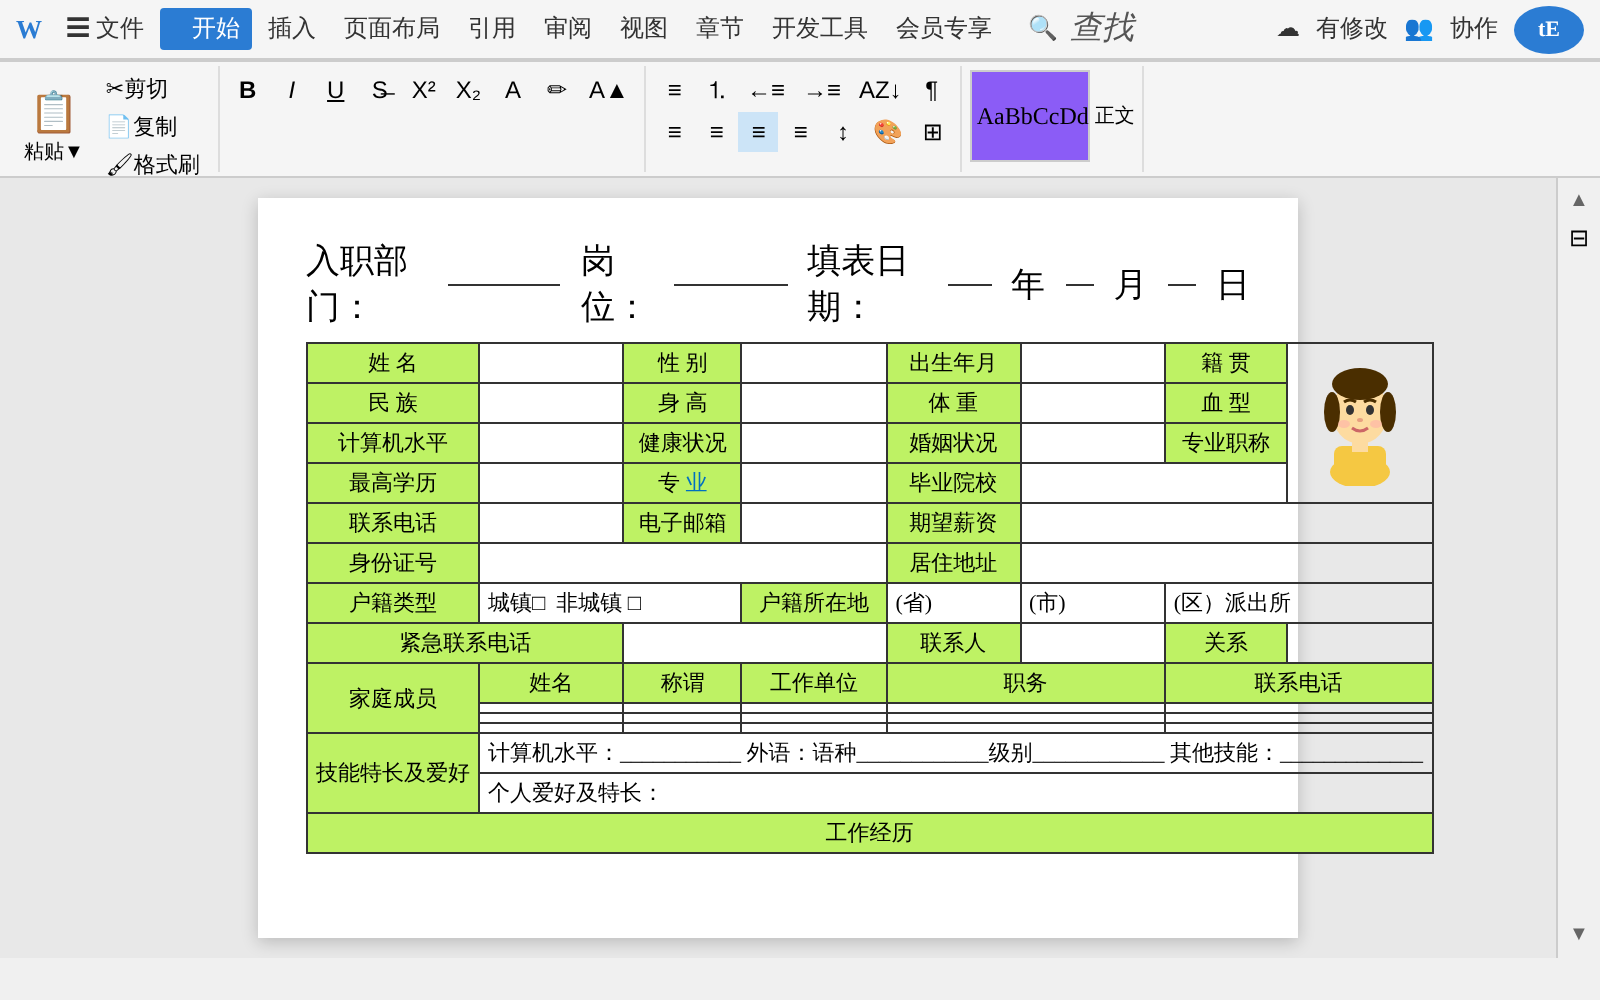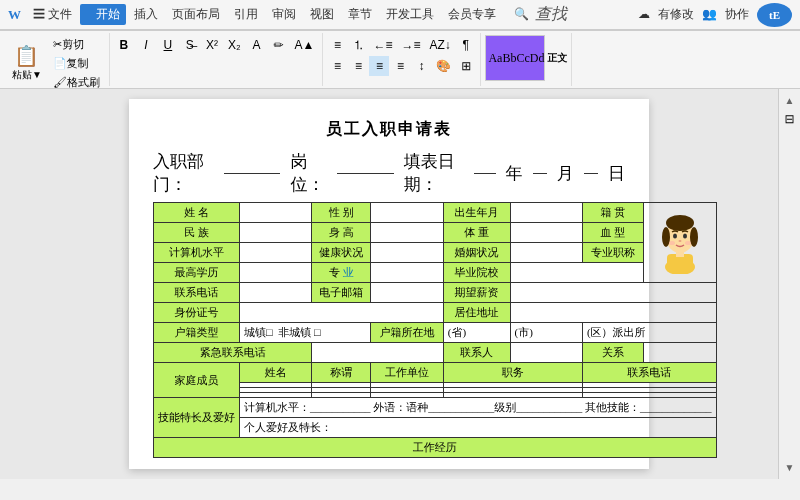--- a/index.html
+++ b/index.html
@@ -185,33 +185,32 @@
           <button class="fmt-btn">⊞</button>
         </div>
       </div>
     </div>
 
     <div class="ribbon-group">
       <div class="style-sample">
         <div class="style-box">
           <span style="font-size:12px;">AaBbCcDd</span>
         </div>
-        <div style="display:flex;flex-direction:column;align-items:flex-end;font-weight:bold;">
+        <div style="display:flex;flex-direction:column;align-items:flex-end;">
           <span style="font-size:10px;">正文</span>
         </div>
       </div>
     </div>
   </div>
 </div>
 
 <div id="doc-area">
   <div id="doc-scroll">
     <div id="doc-page">
 
-      <div class="doc-title">员工入职申请表</div>
 
       <div class="form-header">
         <span>入职部门：</span>
         <span style="border-bottom:1px solid #333;display:inline-block;width:80px;"></span>
         <span>岗位：</span>
         <span style="border-bottom:1px solid #333;display:inline-block;width:80px;"></span>
         <span style="margin-left:auto;">填表日期：</span>
         <span style="border-bottom:1px solid #333;display:inline-block;width:30px;"></span>
         <span>年</span>
         <span style="border-bottom:1px solid #333;display:inline-block;width:20px;"></span>

